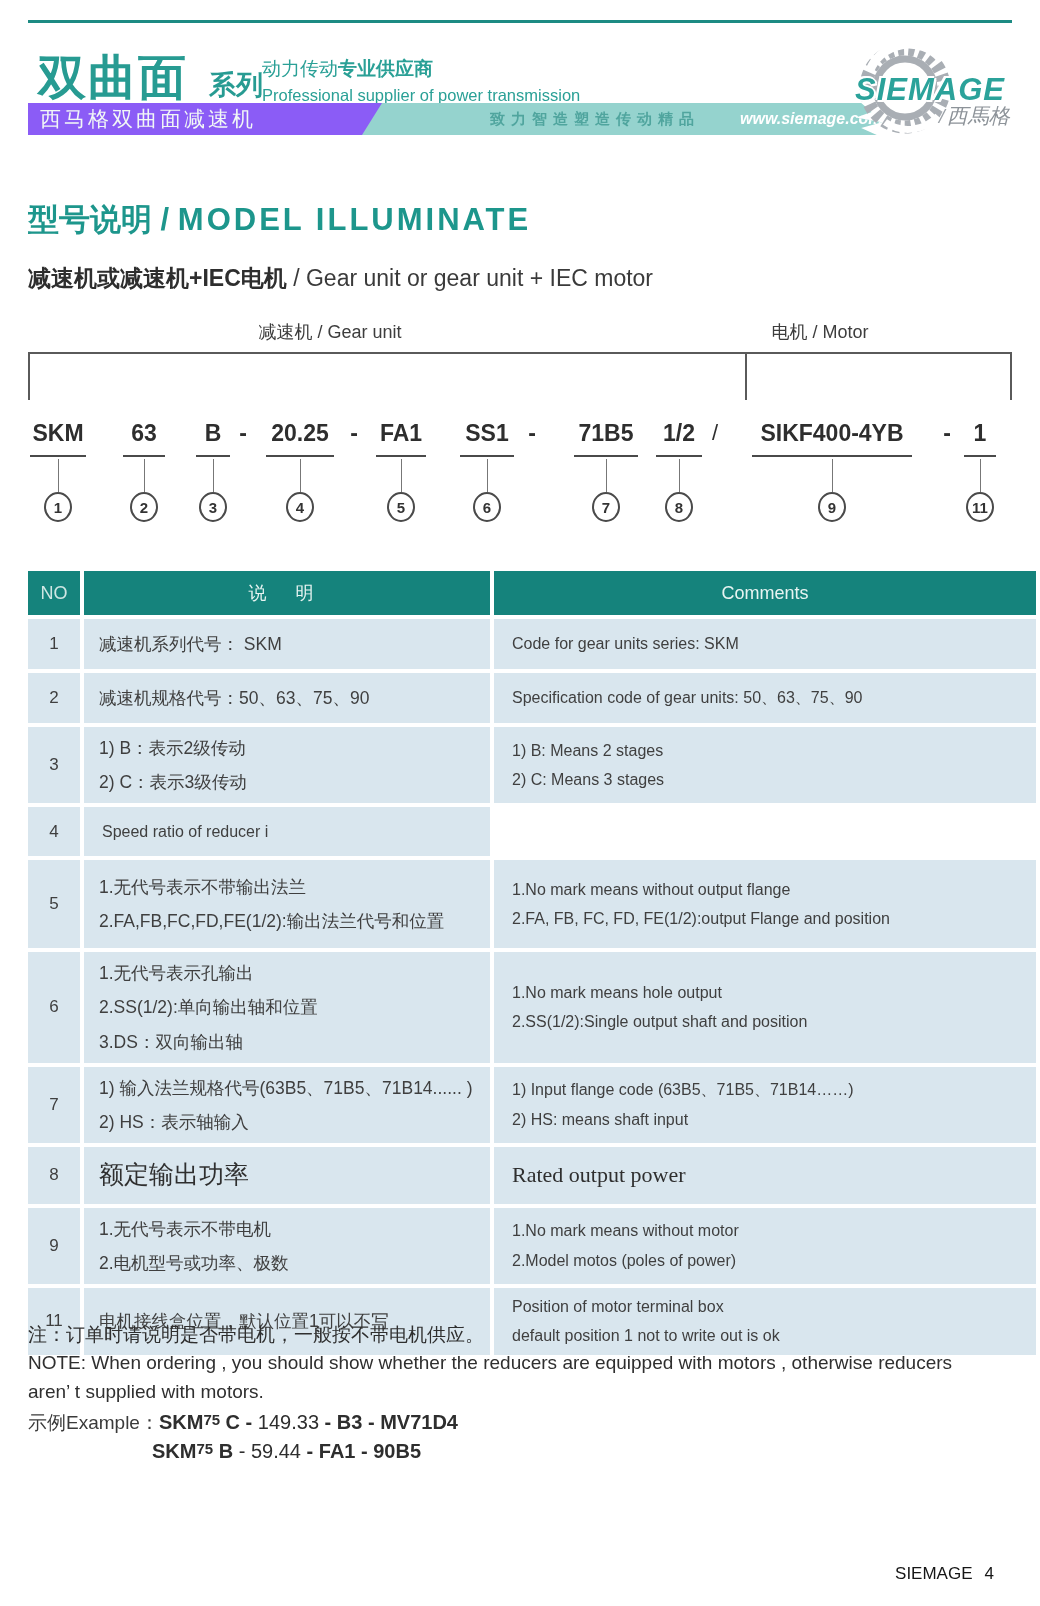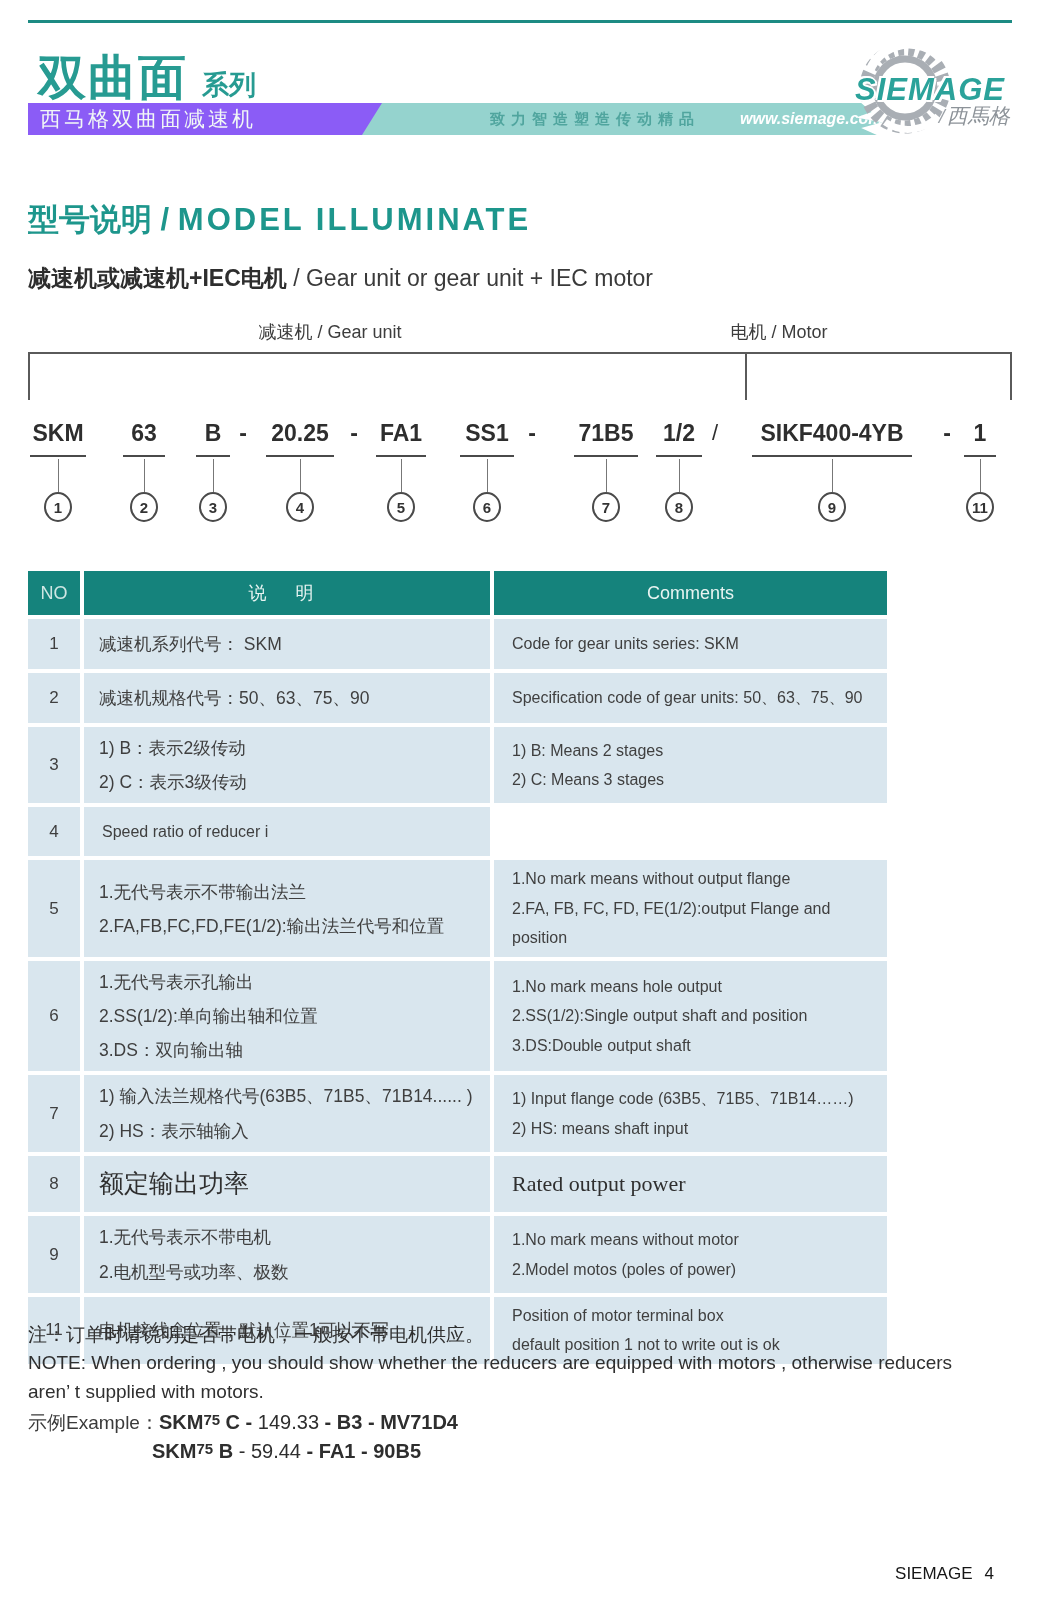--- a/index.html
+++ b/index.html
@@ -1,21 +1,21 @@
 <!DOCTYPE html>
 <html><head>
 <meta charset="utf-8">
 <style>
   html,body{margin:0;padding:0;background:#ffffff;}
   body{font-family:"Liberation Sans", sans-serif;}
   .doc{position:relative;width:1040px;height:1606px;background:#fff;overflow:hidden;}
 
   
   .top-rule{position:absolute;left:28px;top:20px;width:984px;height:3px;background:#1d8b83;}
-  .brand{position:absolute;left:38px;top:46px;display:flex;align-items:baseline;}
+  .brand{position:absolute;left:38px;top:46px;display:flex;align-items:baseline;gap:7px;}
   .brand-main{font-size:48px;font-weight:bold;color:#279b92;letter-spacing:2px;}
   .brand-suffix{font-size:27px;font-weight:bold;color:#279b92;margin-left:14px;}
   .slogan{position:absolute;left:262px;top:56px;color:#2aa096;}
   .slogan-zh{font-size:19px;}
   .slogan-zh .b{font-weight:bold;}
   .slogan-en{font-size:16.5px;margin-top:4px;}
   .banner-left{position:absolute;left:28px;top:103px;width:368px;height:32px;background:#8b5cf6;
     clip-path:polygon(0 0,100% 0,calc(100% - 20px) 100%,0 100%);
     color:#f1f7f6;font-family:"Liberation Serif",serif;font-size:21px;letter-spacing:3px;
     display:flex;align-items:center;padding-left:12px;box-sizing:border-box;}
@@ -34,33 +34,33 @@
 
   
   .page-title{position:absolute;left:28px;top:199px;font-size:31px;font-weight:bold;color:#1d968c;}
   .page-title .en{letter-spacing:3px;}
   .subtitle{position:absolute;left:28px;top:263px;font-size:23px;color:#3a3a3a;}
   .subtitle .b{font-weight:bold;color:#2e2e2e;}
 
   
   .diagram-label{position:absolute;top:320px;font-size:18px;color:#3d3d3d;text-align:center;}
   .dl-gear{left:160px;width:340px;}
-  .dl-motor{left:659px;width:240px;}
+  .dl-motor{left:700px;width:240px;}
   .bracket-line{position:absolute;left:28px;top:352px;width:984px;height:2px;background:#5a5a5a;}
   .bracket-tick{position:absolute;top:352px;width:2px;height:48px;background:#5a5a5a;}
   .bt-left{left:28px;} .bt-mid{left:745px;} .bt-right{left:1010px;}
   .seg{position:absolute;top:420px;height:37px;text-align:center;font-weight:bold;font-size:23px;color:#2e2e2e;box-sizing:border-box;white-space:nowrap;}
   .seg.underlined{border-bottom:2px solid #4a4a4a;}
   .seg.slash{font-weight:400;font-size:22px;}
   .seg-conn{position:absolute;top:459px;height:33px;width:1px;background:#777;}
   .seg-circle{position:absolute;top:492px;width:24px;height:26px;border:2px solid #4a4a4a;border-radius:50%;
     font-size:15px;font-weight:bold;color:#333;display:flex;align-items:center;justify-content:center;background:#fff;}
 
   
-  #model-table{position:absolute;left:28px;top:571px;width:859px;}
+  #model-table{position:absolute;left:28px;top:571px;width:1008px;}
   .trow{display:grid;grid-template-columns:52px 406px 1fr;gap:4px;margin-bottom:4px;}
   .trow>div{background:#d9e6ee;min-height:var(--rh,44px);box-sizing:border-box;}
   .trow.thead{--rh:44px;}
   .trow.thead>div{background:#15837c;color:#e8f4f2;display:flex;align-items:center;justify-content:center;font-size:18px;}
   .trow.thead .th-no{color:#cfe6e3;}
   .trow.thead .th-desc{letter-spacing:12px;}
   .cell-no{display:flex;align-items:center;justify-content:center;font-size:17px;color:#3f3f3f;}
   .cell-desc,.cell-com{display:flex;flex-direction:column;justify-content:center;padding:4px 10px;color:#3f3f3f;}
   .cell-desc{font-size:17.5px;padding-left:15px;}
   .cell-com{font-size:16px;padding-left:18px;}
@@ -87,20 +87,24 @@
 </style>
 </head>
 <body>
 
 <div class="doc">
 
   <div class="top-rule"></div>
   <div class="brand">
     <span class="brand-main">双曲面</span>
     <span class="brand-suffix">系列</span>
+  </div>
+  <div class="slogan">
+    <div class="slogan-zh"><span>动力传动</span><span class="b">专业供应商</span></div>
+    <div class="slogan-en">Professional supplier of power transmission</div>
   </div>
   <div class="banner-left">西马格双曲面减速机</div>
   <div class="banner-right">
     <span class="banner-motto">致力智造塑造传动精品</span>
     <span class="banner-url">www.siemage.com</span>
   </div>
   <div class="logo">
     <svg width="120" height="102" viewBox="0 0 120 102">
       <circle cx="60" cy="50" r="39" fill="none" stroke="#a9aeb4" stroke-width="13" stroke-dasharray="6.5 4.5"></circle>
       <circle cx="60" cy="50" r="29" fill="none" stroke="#a9aeb4" stroke-width="7"></circle>
@@ -217,21 +221,20 @@
       <div class="trow" style="--rh: 106px;">
         <div class="cell-no">6</div>
         <div class="cell-desc">
           <div>1.无代号表示孔输出</div>
           <div>2.SS(1/2):单向输出轴和位置</div>
           <div>3.DS：双向输出轴</div>
         </div>
         <div class="cell-com">
           <div>1.No mark means hole output</div>
           <div>2.SS(1/2):Single output shaft and position</div>
-          <div>3.DS:Double output shaft</div>
         </div>
       </div>
       <div class="trow" style="--rh: 71px;">
         <div class="cell-no">7</div>
         <div class="cell-desc">
           <div>1) 输入法兰规格代号(63B5、71B5、71B14...... )</div>
           <div>2) HS：表示轴输入</div>
         </div>
         <div class="cell-com">
           <div>1) Input flange code (63B5、71B5、71B14……)</div>

